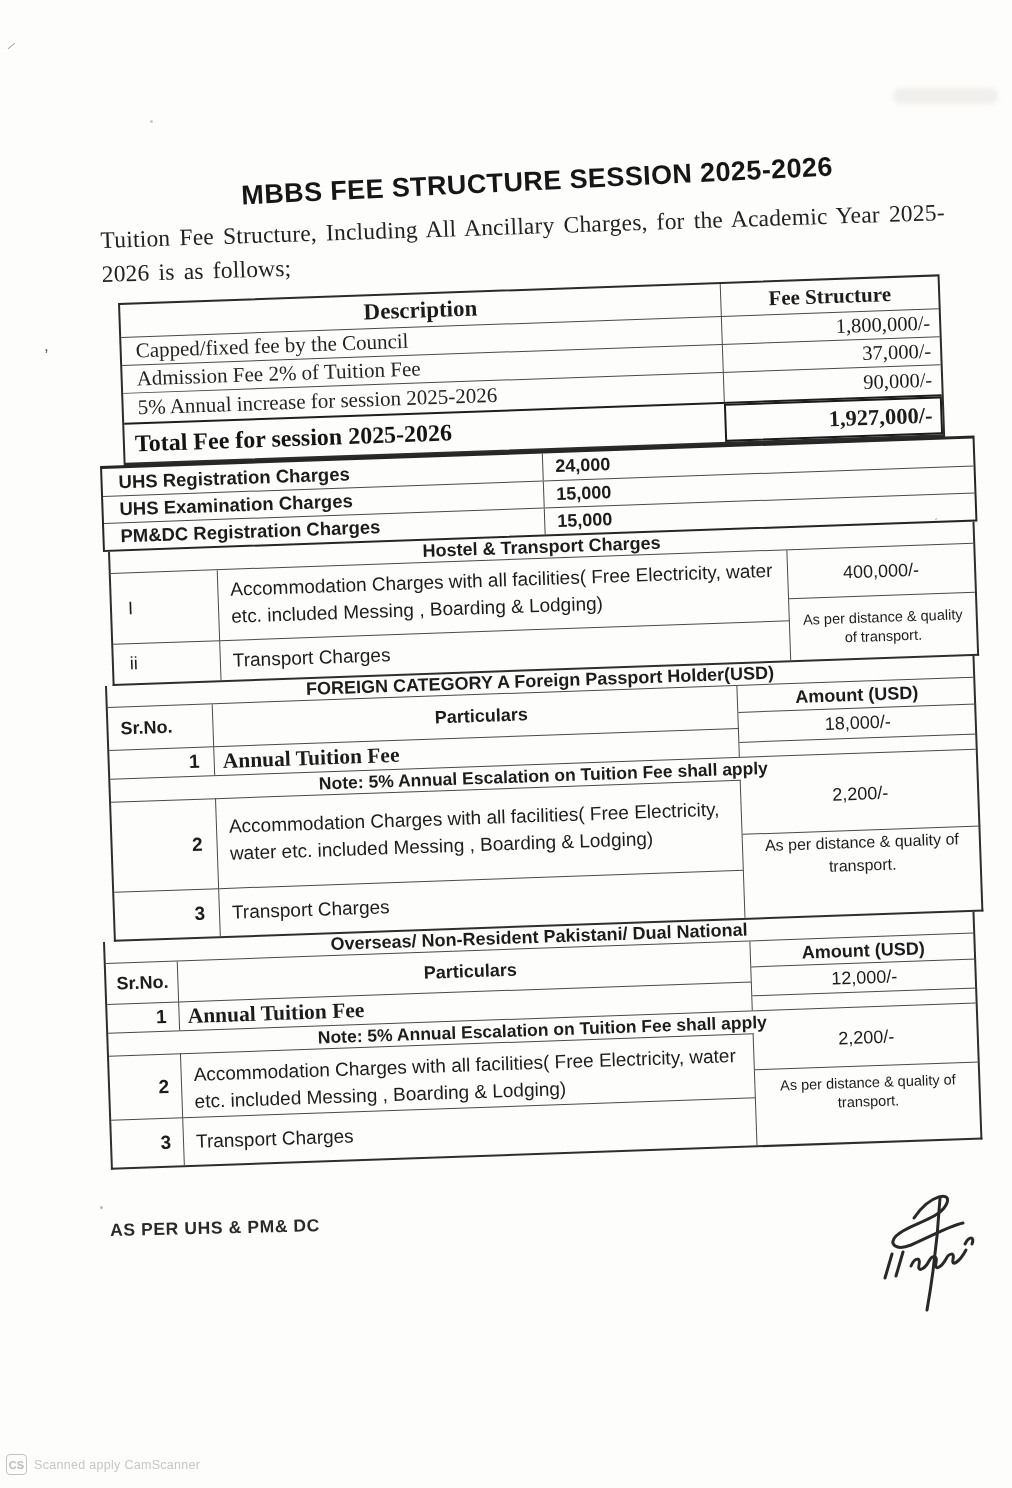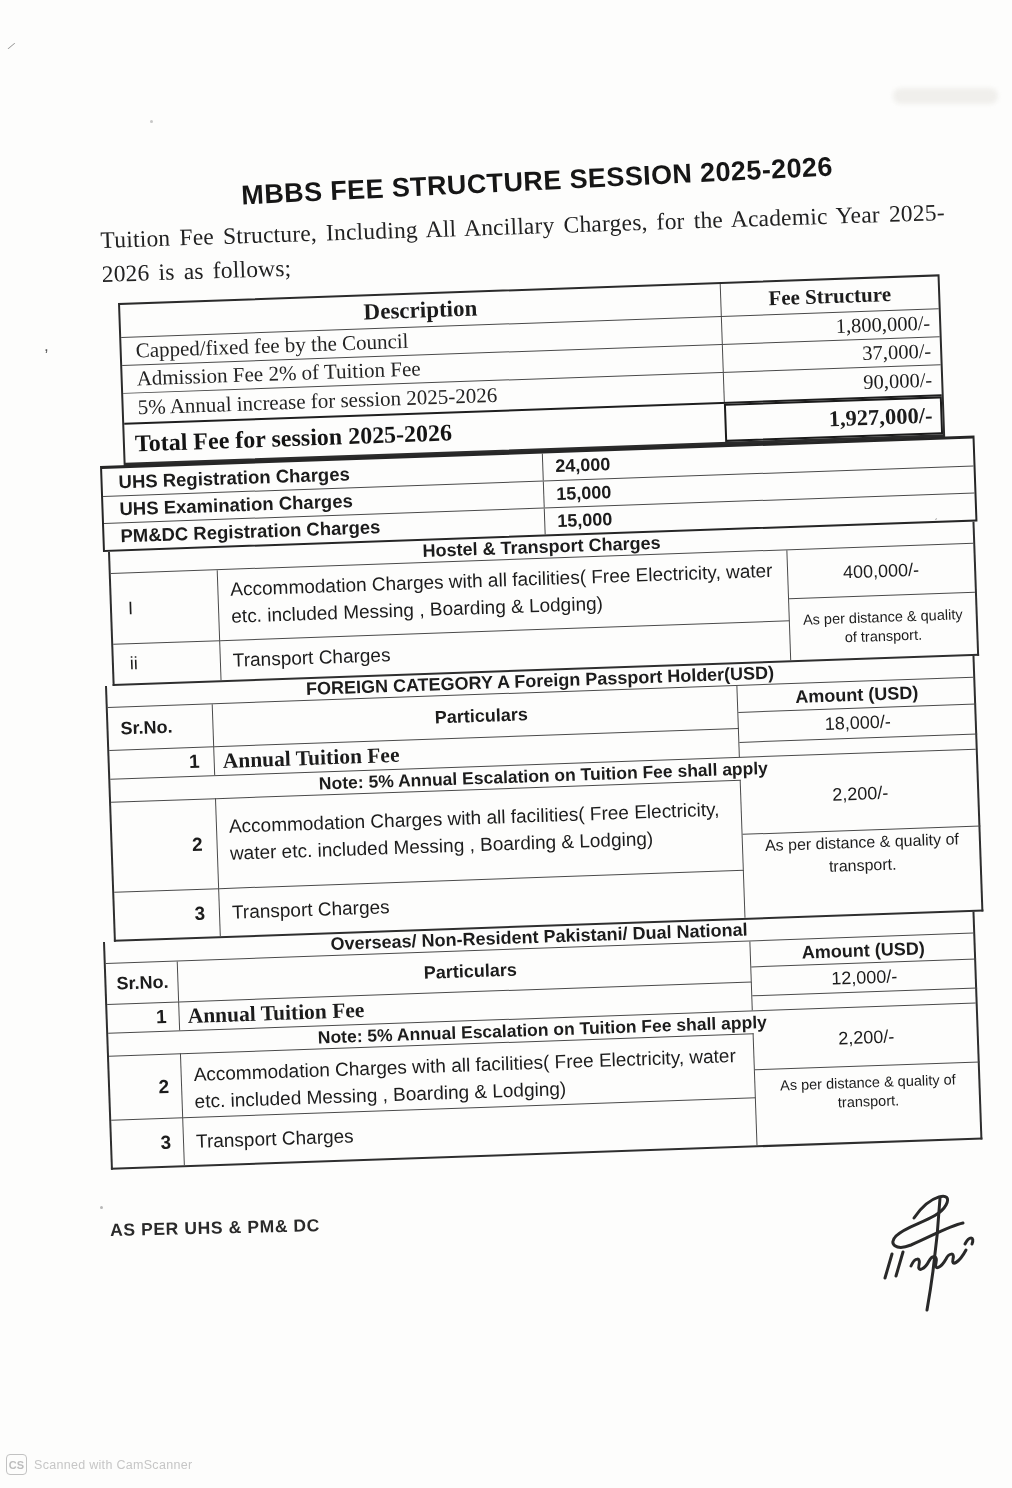--- a/index.html
+++ b/index.html
@@ -285,15 +285,15 @@
   </svg>
 
   <div class="art" style="left:11px; top:40px; font-size:11px; transform:rotate(18deg);">⁄</div>
   <div class="art dot" style="left:150px; top:120px; opacity:.55;"></div>
   <div class="art" style="left:44px; top:336px; font-size:17px; color:#555;">,</div>
   <div class="art" style="left:934px; top:508px; font-size:11px; color:#8d8d8d;">ˏ</div>
   <div class="art dot" style="left:100px; top:1206px; opacity:.7;"></div>
 
   <div class="cam">
     <div class="cam-badge">CS</div>
-    <div class="cam-label">Scanned with CamScanner</div>
+    <div class="cam-label">Scanned apply CamScanner</div>
   </div>
 </div>
 
 </body></html>

